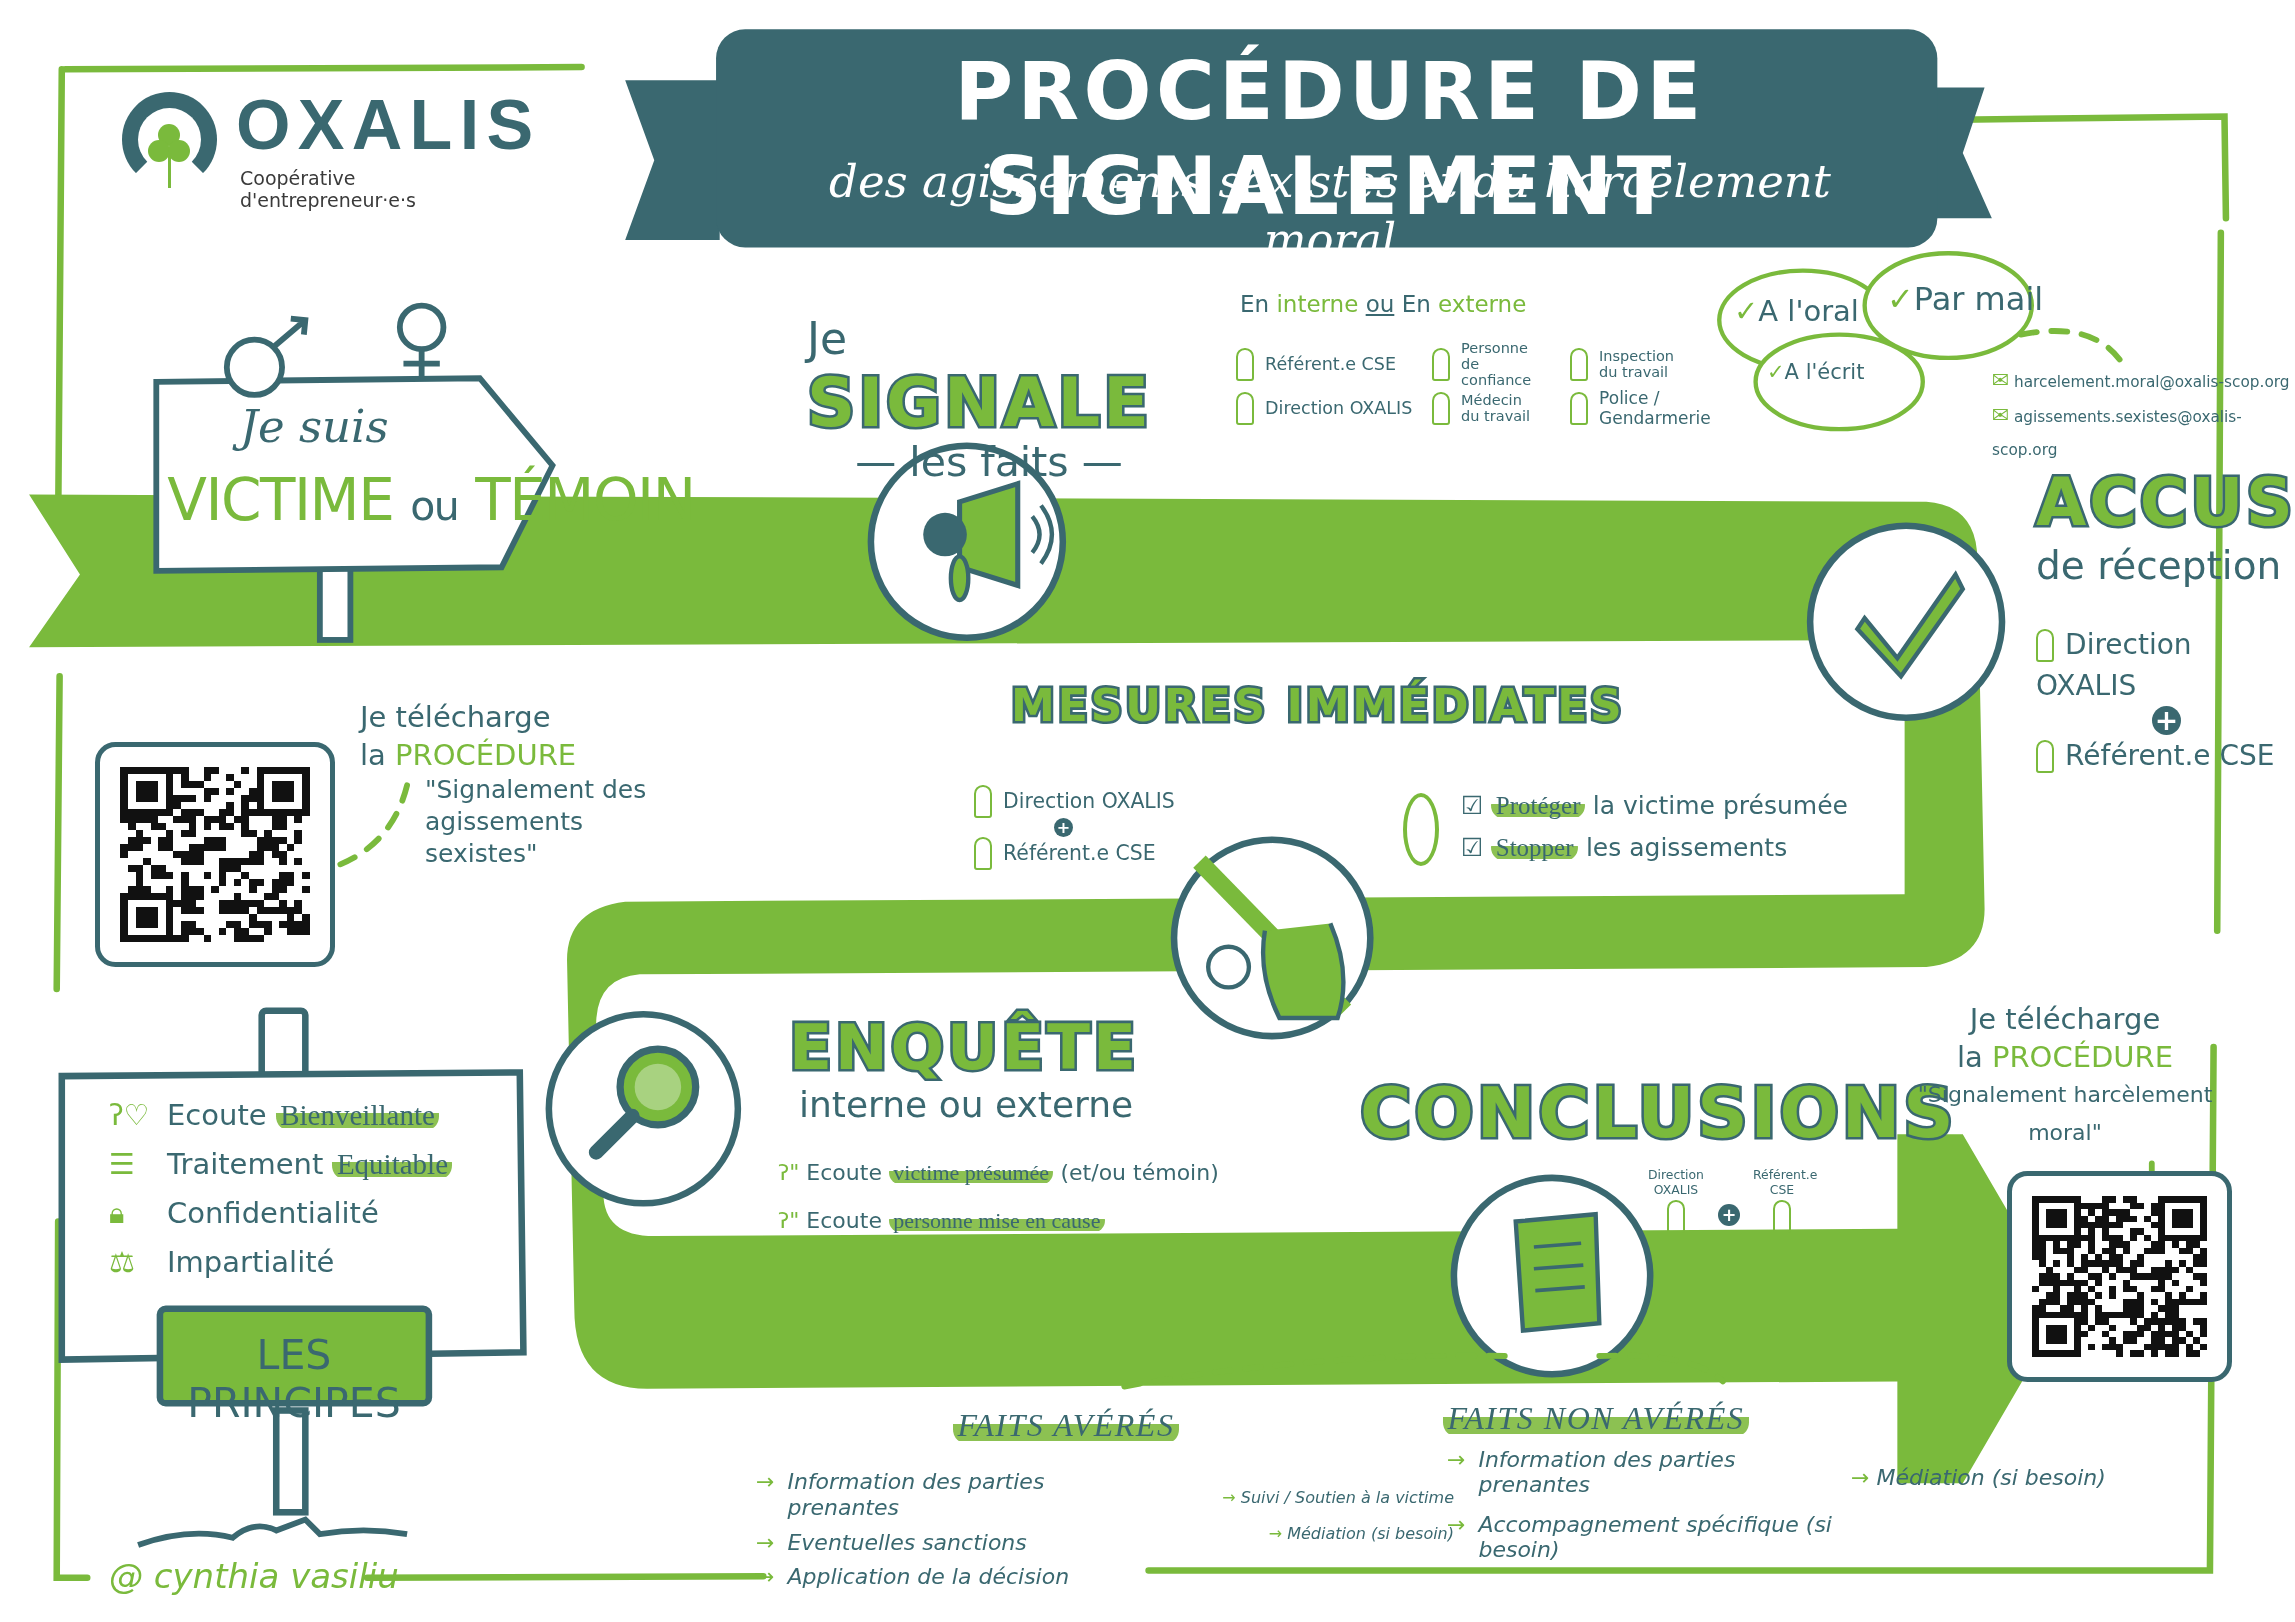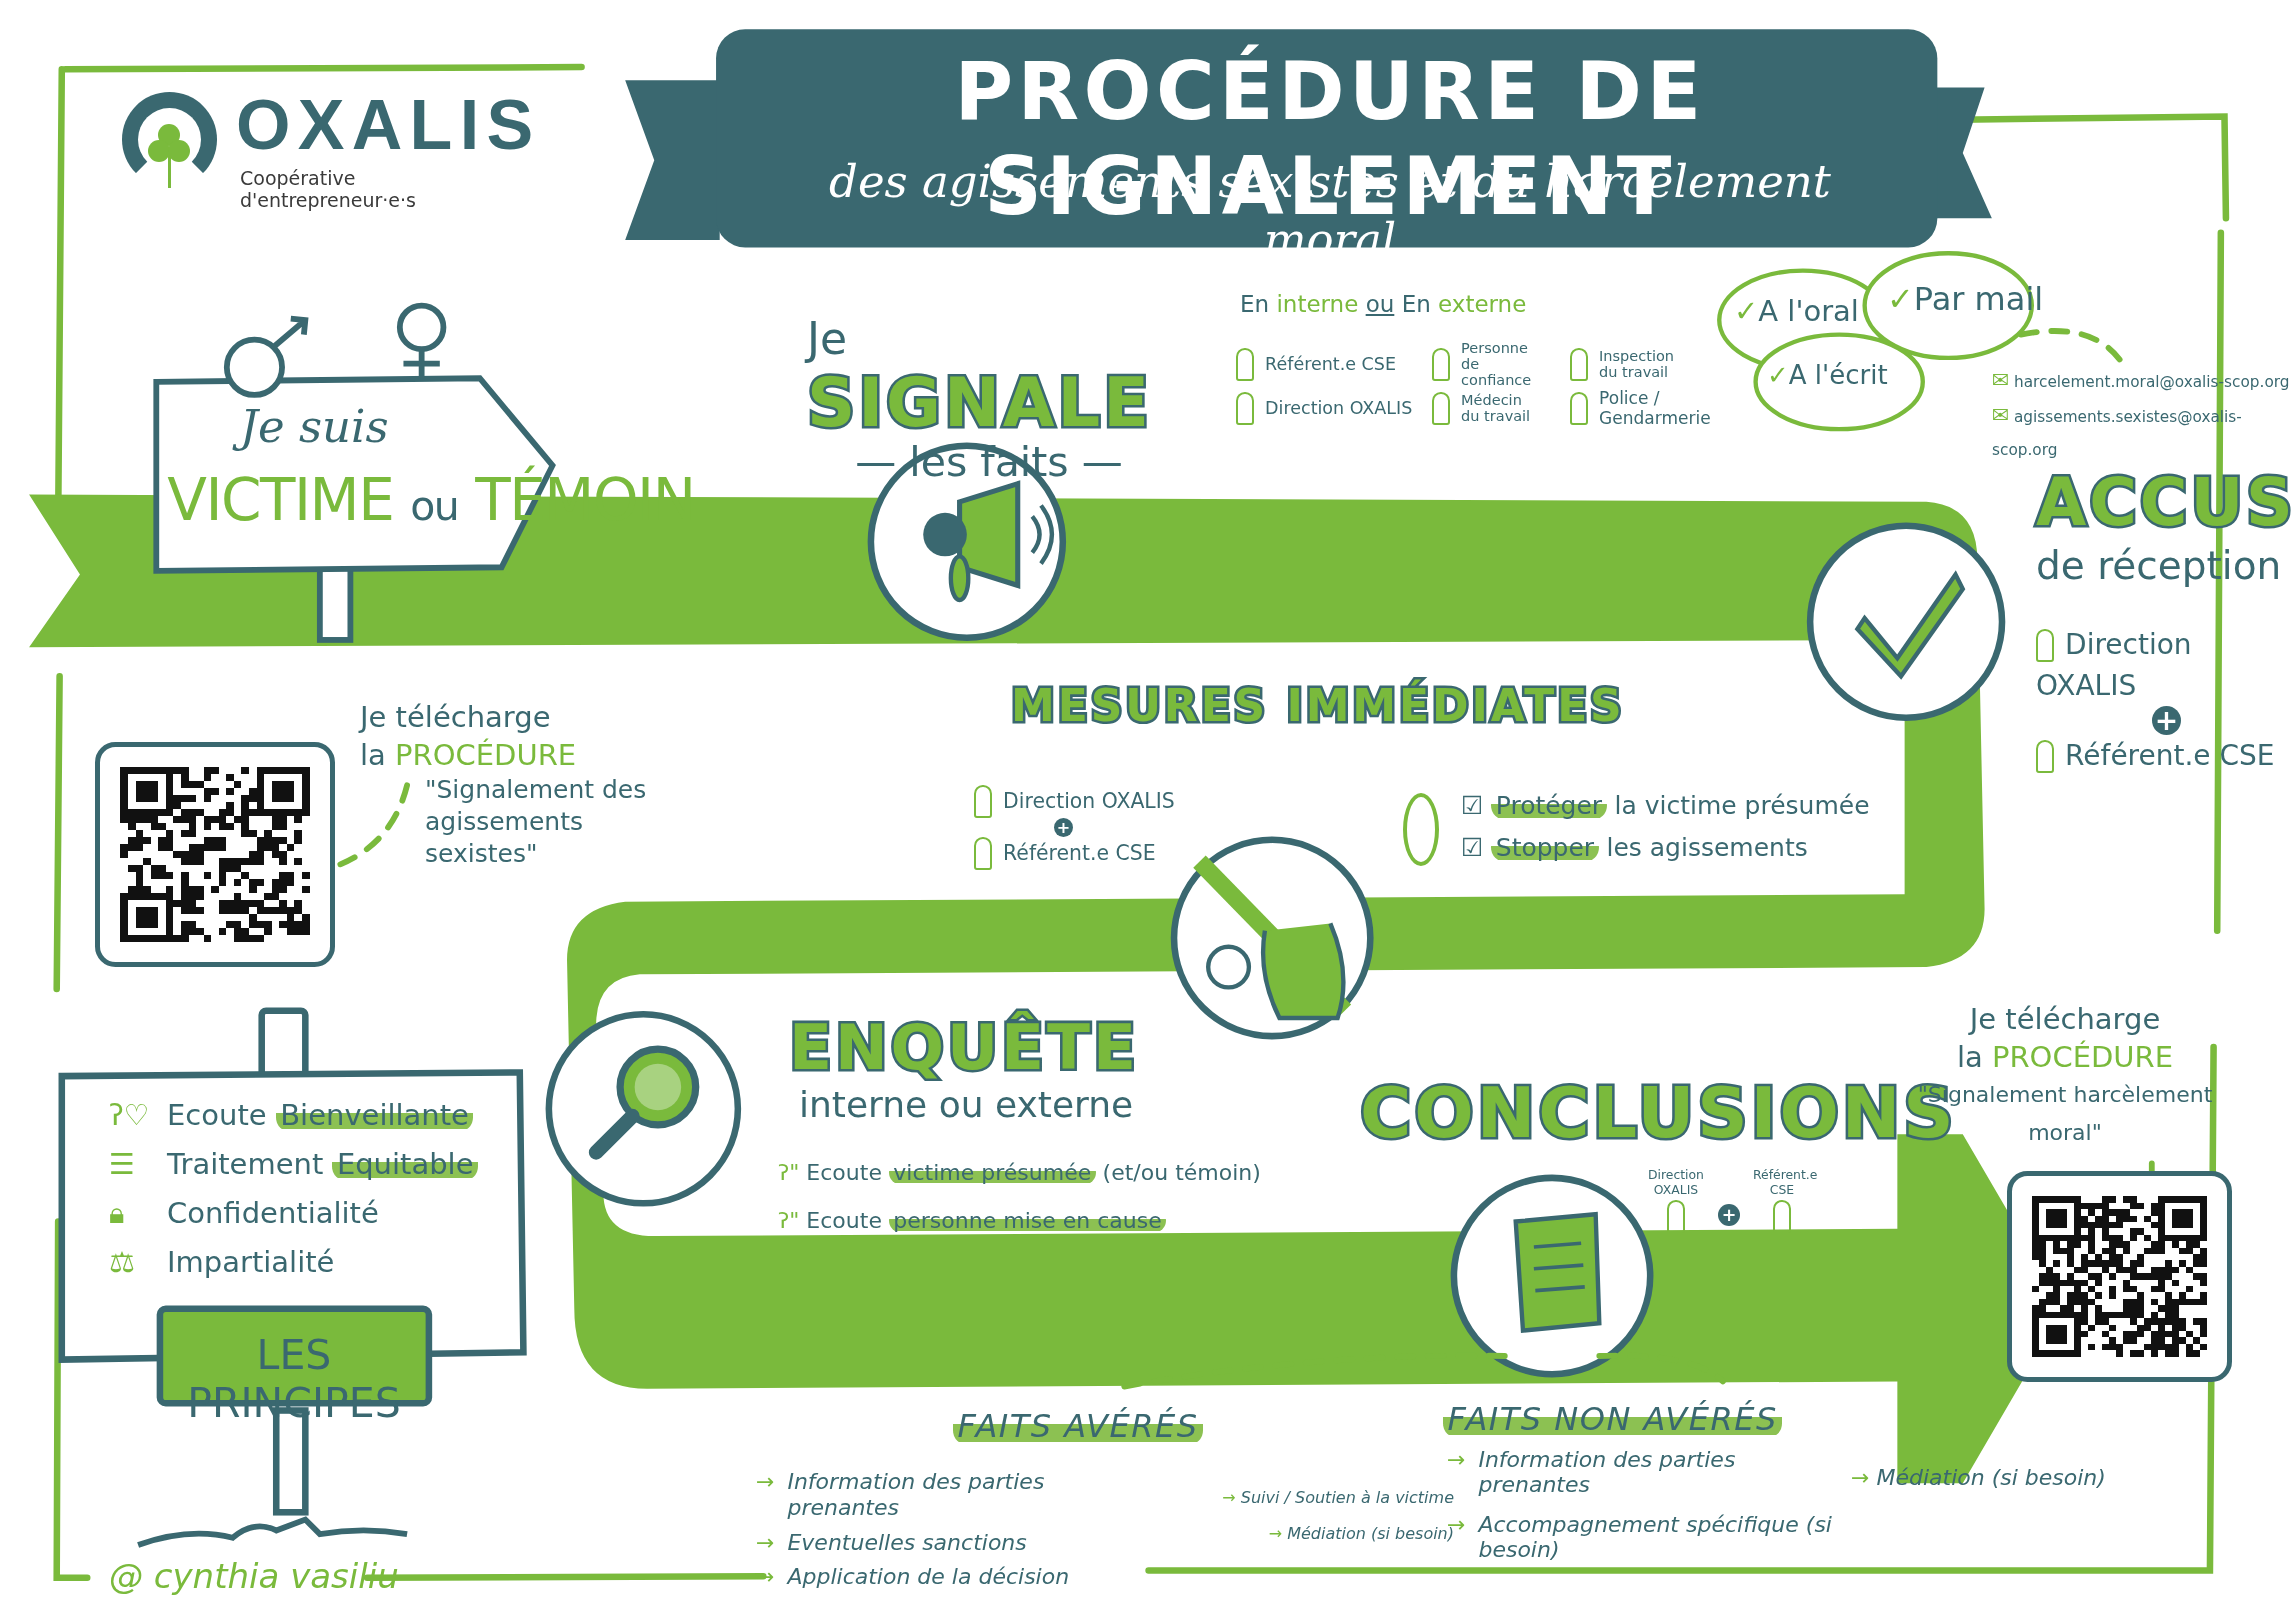--- a/index.html
+++ b/index.html
@@ -3,21 +3,21 @@
 <meta charset="utf-8">
 <style>
   :root { --teal:#3a6870; --green:#7aba3c; --lgreen:#8cc152; }
   * { box-sizing: border-box; margin: 0; padding: 0; }
   html, body { width: 2295px; height: 1623px; background: #ffffff; overflow: hidden; }
   body { position: relative; font-family: "DejaVu Sans", sans-serif; color: var(--teal); }
   .abs { position: absolute; }
   .bubble { font-family: "DejaVu Sans", sans-serif; font-weight: bold; color: var(--green);
             -webkit-text-stroke: 5.1px var(--teal); paint-order: stroke fill; letter-spacing: 2.9px; }
   .green { color: var(--green); }
-  .hl { background: linear-gradient(transparent 45%, var(--lgreen) 45%, var(--lgreen) 92%, transparent 92%); border-radius: 14.5px; padding: 0 4.4px; }
+  .hl { background: linear-gradient(transparent 45%, var(--lgreen) 45%, var(--lgreen) 92%, transparent 92%); border-radius: 14.5px; padding: 0 4.4px; font-family: Liberation Serif, serif; }
   svg { position: absolute; left: 0; top: 0; }
   .person { display: inline-block; width: 17.5px; height: 33px; vertical-align: middle; margin-right: 11.6px; }
   .qr { background:#fff; border: 5.8px solid var(--teal); border-radius: 20.4px; padding: 20.4px; }
   .qrgrid { display: grid; grid-template-columns: repeat(25, 1fr); width: 100%; height: 100%; }
   .qrgrid span { background: #111; }
   .qrgrid span.w { background: #fff; }
 </style>
 </head>
 <body>
 
@@ -167,21 +167,21 @@
       <span style="font-size:14.5px;width:80px;">Inspection du travail</span>
     </div>
   <div style="display:flex;align-items:center;">
       <span class="person" style="border:2.9px solid #7aba3c;border-radius:8.7px 8.7px 2.9px 2.9px;flex:none;"></span>
       <span style="font-size:17px;width:95px;">Police / Gendarmerie</span>
     </div>
 </div>
 
 <div class="abs" style="left:1734px;top:294px;font-size:29px;"><span class="green">✓</span><span>A l'oral</span></div>
 <div class="abs" style="left:1887px;top:280px;font-size:32px;"><span class="green">✓</span><span>Par mail</span></div>
-<div class="abs" style="left:1767px;top:360px;font-size:26px;text-align:right;"><span class="green">✓</span><span>A l'écrit</span></div>
+<div class="abs" style="left:1767px;top:360px;font-size:21px;text-align:right;"><span class="green">✓</span><span>A l'écrit</span></div>
 
 <div class="abs" style="left:1992px;top:364px;font-size:15.3px;line-height:33px;">
   <div><span class="green" style="font-size:20.4px;">✉</span> <span>harcelement.moral@oxalis-scop.org</span></div>
   <div><span class="green" style="font-size:20.4px;">✉</span> <span>agissements.sexistes@oxalis-scop.org</span></div>
 </div>
 
 <div class="abs" style="left:2036px;top:465px;width:247px;">
   <div class="bubble" style="font-size:65px;">ACCUSÉ</div>
   <div style="font-size:39px;margin-top:2.9px;">de réception</div>
   <div style="margin-top:36px;font-size:28px;line-height:41px;">

